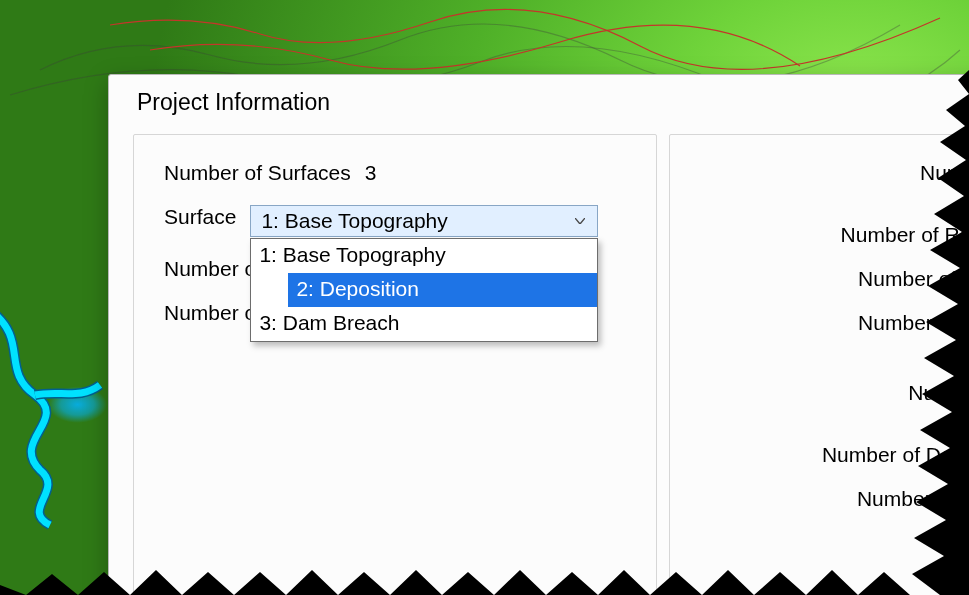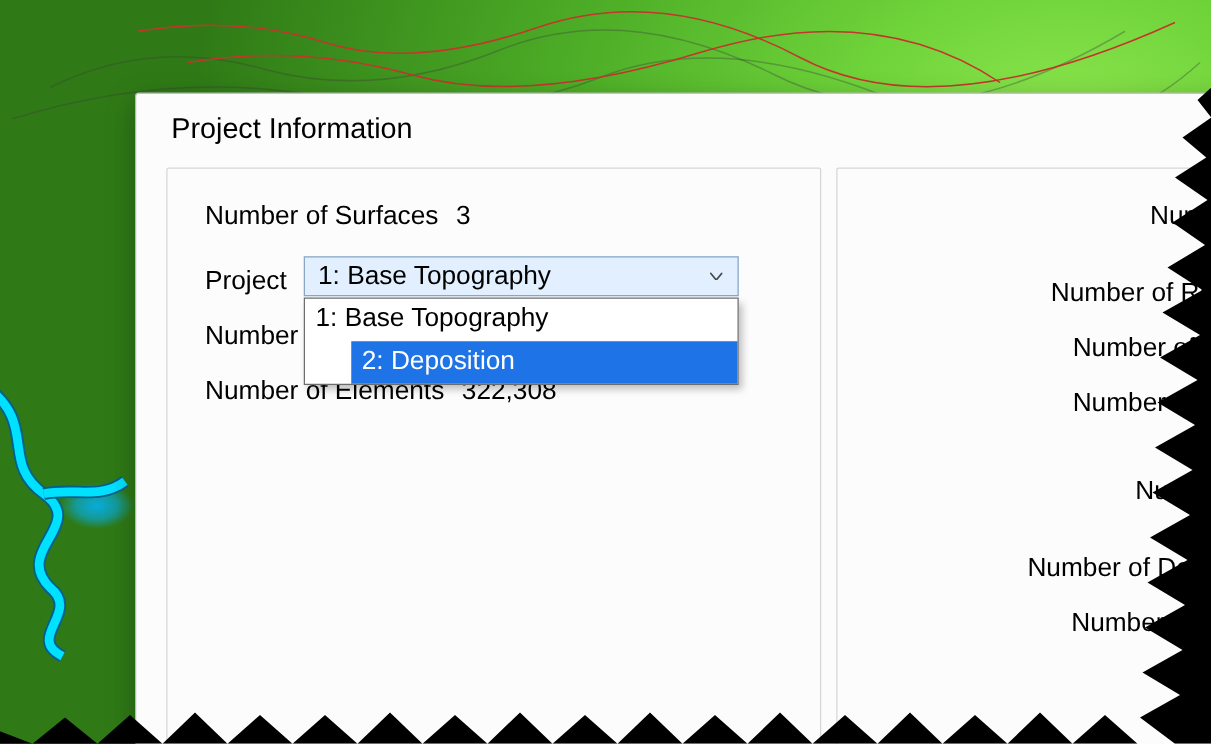--- a/index.html
+++ b/index.html
@@ -70,21 +70,21 @@
     border-radius: 2px;
     background: #fcfcfc;
     padding: 26px 30px 30px 30px;
     position: relative;
   }
   .panel-left  { margin: 0 0 0 24px; width: 560px; }
   .panel-right { margin: 0 0 0 12px; width: 360px; text-align: right; }
 
   .row {
     display: flex;
-    align-items: flex-end;
+    align-items: flex-start;
     margin: 0 0 20px 0;
     font-size: 21px;
     white-space: nowrap;
   }
   .row .label { margin-right: 14px; }
   .row .value { }
 
   .panel-right .row { justify-content: flex-end; }
   .panel-right .row .label { margin-right: 0; }
 
@@ -153,35 +153,36 @@
   <div class="dialog-body">
 
     <div class="panel panel-left">
 
       <div class="row">
         <span class="label">Number of Surfaces</span>
         <span class="value">3</span>
       </div>
 
       <div class="row">
-        <span class="label">Project</span>
+        <span class="label">Surface</span>
 
         <div class="combo-wrap">
           <div class="combo">
             <span class="selected">1: Base Topography</span>
             <span class="chev">
               <svg viewBox="0 0 10 6">
                   <path d="M0,0 L5,6 L10,0" fill="none" stroke="#4a4a4a" stroke-width="1.4"></path>
                 </svg>
             </span>
           </div>
 
           <div class="dropdown">
             <div class="opt">1: Base Topography</div>
             <div class="opt highlight">2: Deposition</div>
+            <div class="opt">3: Dam Breach</div>
           </div>
         </div>
       </div>
 
       <div class="row">
         <span class="label">Number of Nodes</span>
         <span class="value"></span>
       </div>
 
       <div class="row">

